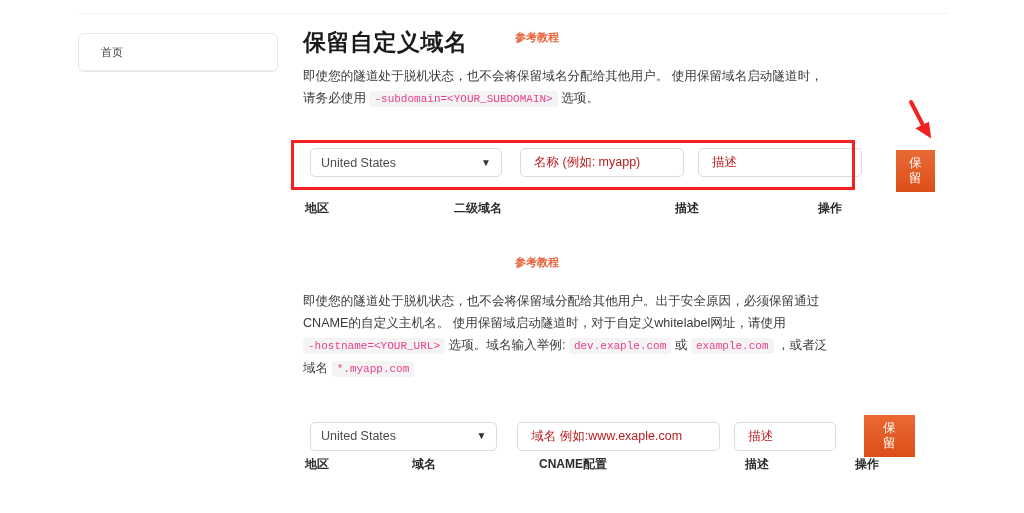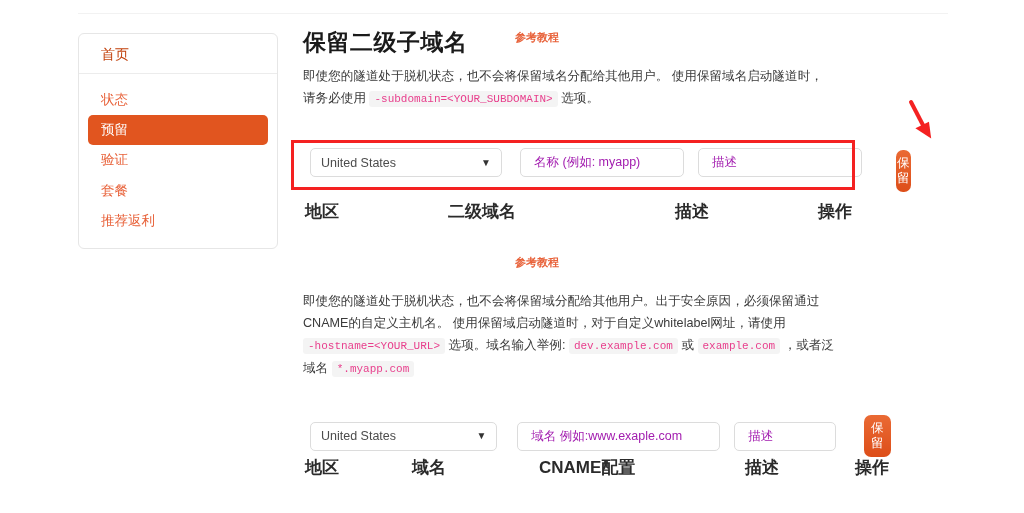--- a/index.html
+++ b/index.html
@@ -33,22 +33,22 @@
     top: 33px;
     width: 200px;
     background: #ffffff;
     border: 1px solid #e6e6e6;
     border-radius: 6px;
     box-sizing: border-box;
     padding: 0;
   }
   .side-home {
     padding: 13px 0 12px 22px;
-    font-size: 14px;
-    color: #c2410c;
+    font-size: 11px;
+    color: #404040;
     border-bottom: 1px solid #ececec;
     line-height: 1;
   }
   .side-list {
     padding: 11px 9px 12px 9px;
   }
   .side-item {
     font-size: 13.5px;
     color: #e8623a;
     padding: 8px 0 8px 13px;
@@ -131,21 +131,21 @@
     border: 1px solid #dcdcdc;
     border-radius: 5px;
     background: #ffffff;
     font-size: 12.5px;
     color: #555555;
     padding: 0 10px;
     display: flex;
     align-items: center;
     font-family: "Liberation Sans", "DejaVu Sans", sans-serif;
   }
-  .ctl.placeholder { color: #a21caf; padding-left: 13px; }
+  .ctl.placeholder { color: #b91c1c; padding-left: 13px; }
 
   .sel {
     width: 192px;
     justify-content: space-between;
     color: #4c4c4c;
   }
   .chev {
     font-size: 10px;
     color: #333333;
     line-height: 1;
@@ -157,38 +157,38 @@
 
   .sec2 .in-name { width: 208px; margin-left: 20px; }
   .sec2 .in-desc { width: 104px; margin-left: 14px; }
 
   .btn-reserve {
     background: #e1551f;
     background-image: linear-gradient(#ea6a34, #dd4e19);
     color: #ffffff;
     font-size: 12.5px;
     border: none;
-    border-radius: 7px;
-    padding: 6px 1px;
+    border-radius: 0;
+    padding: 6px 13px;
     cursor: pointer;
     line-height: 1.2;
     font-family: Liberation Sans, sans-serif;
   }
   .sec1 .btn-reserve {
     position: absolute;
     left: 593px;
     top: 122px;
   }
   .sec2 .btn-reserve { margin-left: 28px; }
 
   
   .thead {
     position: absolute;
     left: 0;
-    font-size: 17px;
+    font-size: 12px;
     font-weight: bold;
     color: #2b2b2b;
     width: 640px;
     height: 18px;
   }
   .sec1 .thead { top: 172px; }
   .sec2 .thead { top: 203px; }
   .thead span { position: absolute; top: 0; white-space: nowrap; }
 
   
@@ -211,34 +211,27 @@
     pointer-events: none;
   }
 </style>
 </head>
 <body>
 
 <div class="top-divider"></div>
 
 <div class="sidebar">
   <div class="side-home">首页</div>
-  <div class="side-list">
-    <div class="side-item">状态</div>
-    <div class="side-item active">预留</div>
-    <div class="side-item">验证</div>
-    <div class="side-item">套餐</div>
-    <div class="side-item">推荐返利</div>
-  </div>
 </div>
 
 <div class="content">
 
   <div class="section sec1">
     <div class="head-row">
-      <div class="sec-title">保留二级子域名</div>
+      <div class="sec-title">保留自定义域名</div>
       <a class="sec-link" href="#">参考教程</a>
     </div>
 
     <div class="desc">
       <span>即使您的隧道处于脱机状态，也不会将保留域名分配给其他用户。 使用保留域名启动隧道时，请务必使用</span>
       <code class="inline">-subdomain=&lt;YOUR_SUBDOMAIN&gt;</code>
       <span>选项。</span>
     </div>
 
     <div class="form-row">
@@ -247,36 +240,36 @@
         <span class="chev">▼</span>
       </div>
       <div class="ctl in-name placeholder">名称 (例如: myapp)</div>
       <div class="ctl in-desc placeholder">描述</div>
     </div>
 
     <button class="btn-reserve">保留</button>
 
     <div class="thead">
       <span style="left:2px">地区</span>
-      <span style="left:145px">二级域名</span>
+      <span style="left:151px">二级域名</span>
       <span style="left:372px">描述</span>
       <span style="left:515px">操作</span>
     </div>
   </div>
 
   <div class="section sec2">
     <div class="head-row">
       <a class="sec-link" href="#">参考教程</a>
     </div>
 
     <div class="desc">
       <span>即使您的隧道处于脱机状态，也不会将保留域分配给其他用户。出于安全原因，必须保留通过CNAME的自定义主机名。 使用保留域启动隧道时，对于自定义whitelabel网址，请使用</span>
       <code class="inline">-hostname=&lt;YOUR_URL&gt;</code>
       <span>选项。域名输入举例:</span>
-      <code class="inline">dev.example.com</code>
+      <code class="inline">dev.exaple.com</code>
       <span>或</span>
       <code class="inline">example.com</code>
       <span>，或者泛域名</span>
       <code class="inline">*.myapp.com</code>
     </div>
 
     <div class="form-row">
       <div class="ctl sel">
         <span>United States</span>
         <span class="chev">▼</span>

